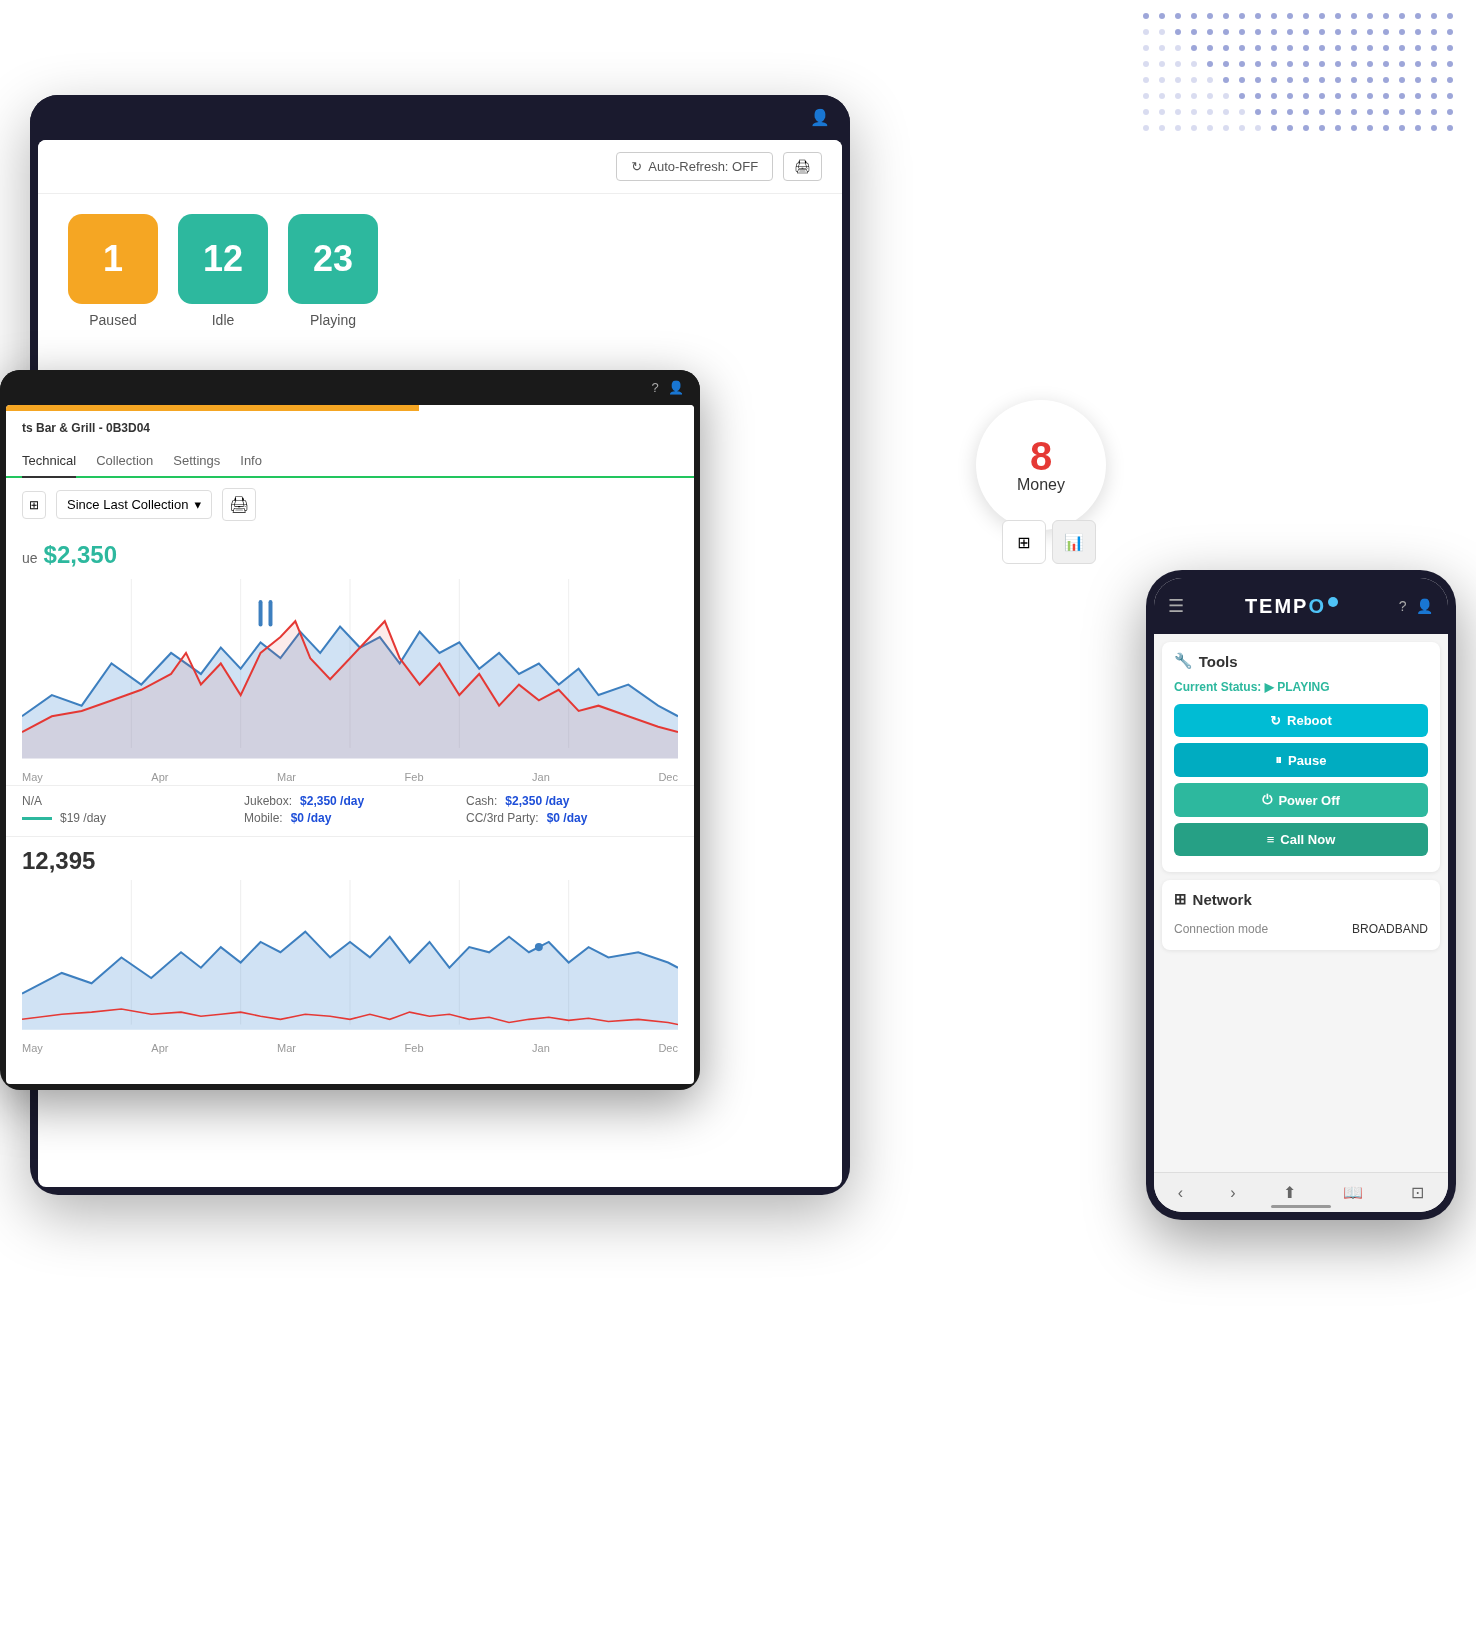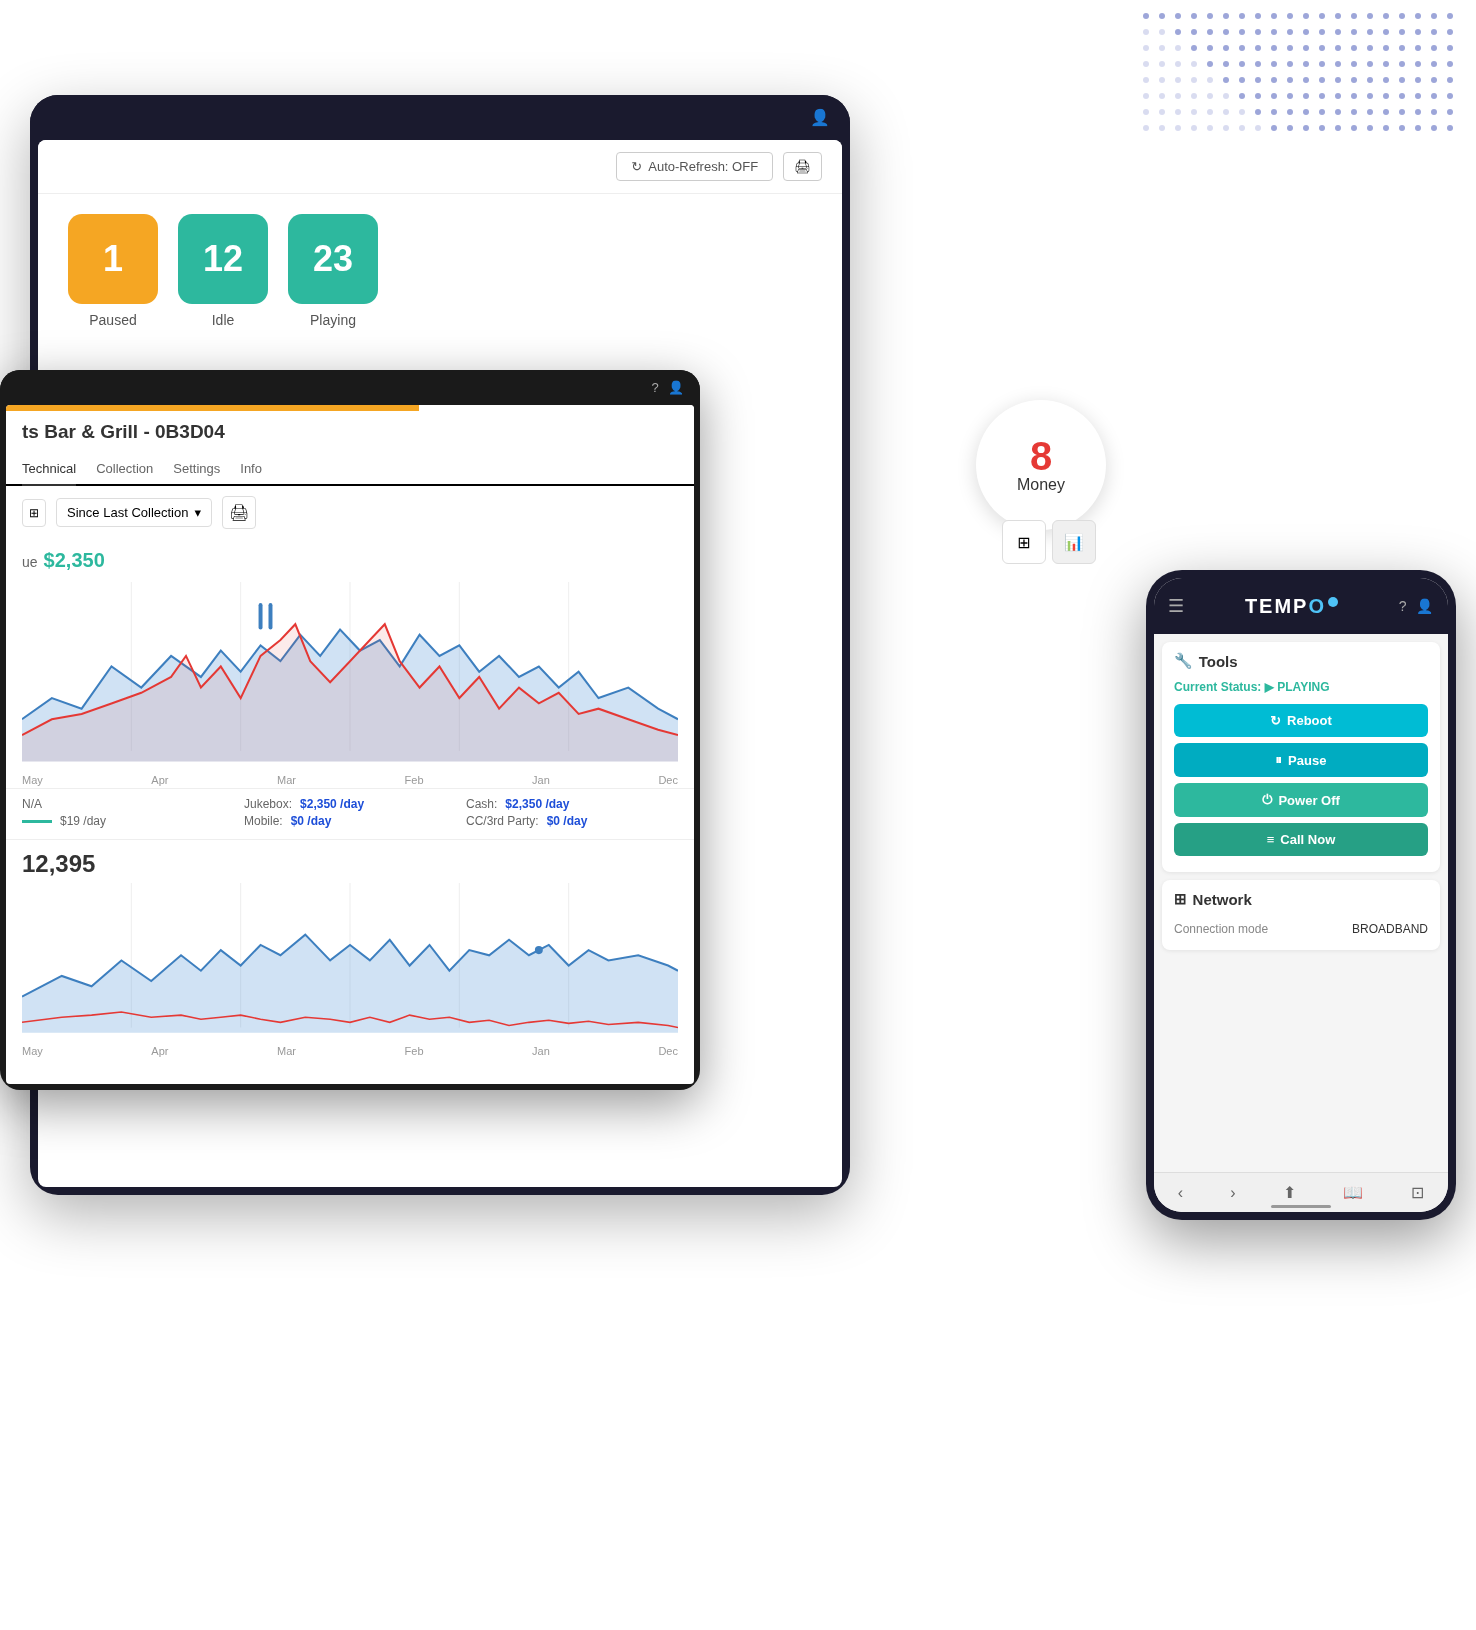--- a/index.html
+++ b/index.html
@@ -152,30 +152,30 @@
     }
 
     
     .orange-top-bar {
       height: 6px;
       background: linear-gradient(to right, #f5a623, #f5a623 60%, #fff 60%);
     }
 
     .device-title-bar {
       padding: 10px 16px;
-      font-size: 19px;
+      font-size: 12px;
       font-weight: 600;
       color: #333;
     }
 
     .device-tabs {
       display: flex;
       gap: 20px;
       padding: 0 16px;
-      border-bottom: 2px solid #000000;
+      border-bottom: 2px solid #22c55e;
     }
 
     .device-tab {
       padding: 8px 0;
       font-size: 13px;
       color: #666;
       cursor: pointer;
       border-bottom: 2px solid transparent;
       margin-bottom: -2px;
     }
@@ -736,21 +736,21 @@
       <div class="filter-dropdown">
         <span>Since Last Collection</span>
         <span>▾</span>
       </div>
       <div style="padding:6px;border:1px solid #ddd;border-radius:4px;cursor:pointer;">🖨</div>
     </div>
 
     <div class="revenue-section">
       <div style="display:flex;align-items:baseline;gap:6px;">
         <span style="font-size:14px;color:#666;">ue</span>
-        <span style="font-size:20px;font-weight:700;color:#2db89e;">$2,350</span>
+        <span style="font-size:24px;font-weight:700;color:#2db89e;">$2,350</span>
       </div>
     </div>
 
     <div class="chart-area">
       <svg class="chart-svg" viewBox="0 0 660 180" preserveAspectRatio="none">
 
         <line x1="110" y1="0" x2="110" y2="160" stroke="#ddd" stroke-width="0.5"></line>
         <line x1="220" y1="0" x2="220" y2="160" stroke="#ddd" stroke-width="0.5"></line>
         <line x1="330" y1="0" x2="330" y2="160" stroke="#ddd" stroke-width="0.5"></line>
         <line x1="440" y1="0" x2="440" y2="160" stroke="#ddd" stroke-width="0.5"></line>

